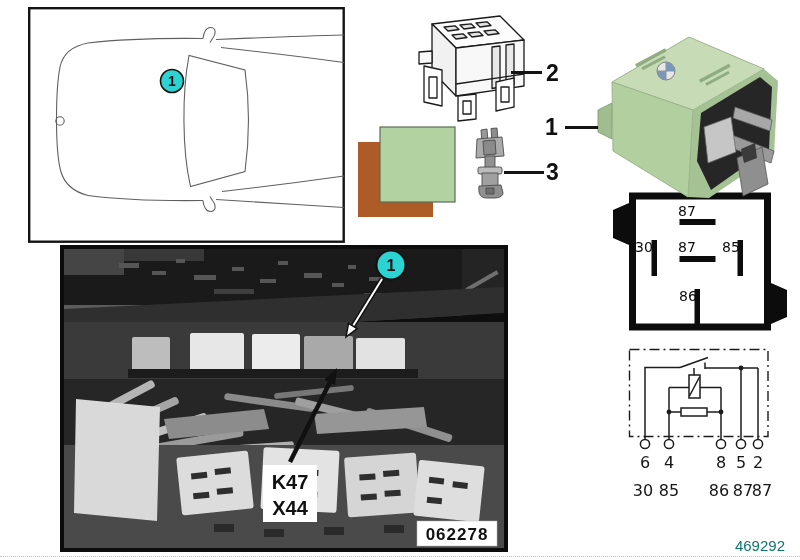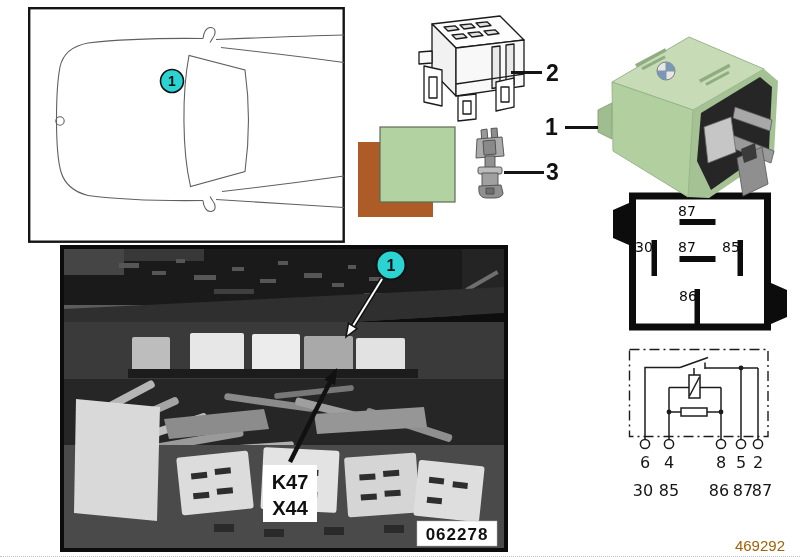--- a/index.html
+++ b/index.html
@@ -7,21 +7,21 @@
         font-family:"Liberation Sans",sans-serif;}
   .abs{position:absolute;}
   svg{display:block;}
   svg text{font-family:"Liberation Sans",sans-serif;}
   .dejavu text, text.dejavu{font-family:"DejaVu Sans",sans-serif;}
   .partnum{position:absolute;font-weight:bold;font-size:23px;color:#111;line-height:1;}
   .lead{position:absolute;height:2.5px;background:#141414;}
   .photo-frame{position:absolute;left:60px;top:245px;width:448px;height:307px;
                border:4px solid #0c0c0c;box-sizing:border-box;background:#5c5c5c;}
   .footer-code{position:absolute;left:690px;top:537px;width:95px;text-align:right;
-               font-size:15px;color:#a16207;}
+               font-size:15px;color:#0f766e;}
   .bottom-rule{position:absolute;left:0;top:556px;width:800px;height:0;
                border-top:1px dotted #c2c2c2;}
 </style>
 </head>
 <body>
 
 <div class="page">
 
   <svg class="abs" style="left:28px;top:7px" width="317" height="236" viewBox="28 7 317 236">
     <rect x="29.2" y="8.2" width="314.5" height="233.5" fill="#ffffff" stroke="#141414" stroke-width="2.4"></rect>

